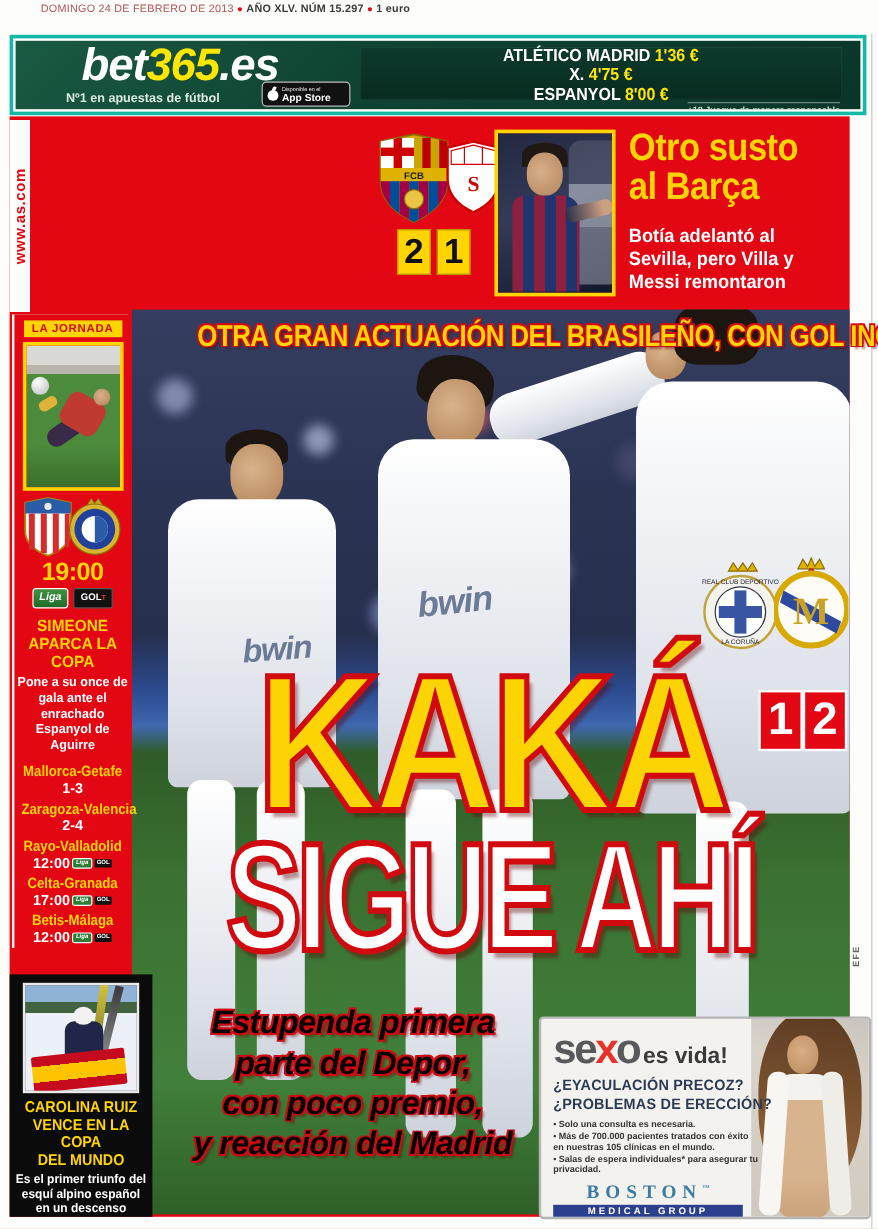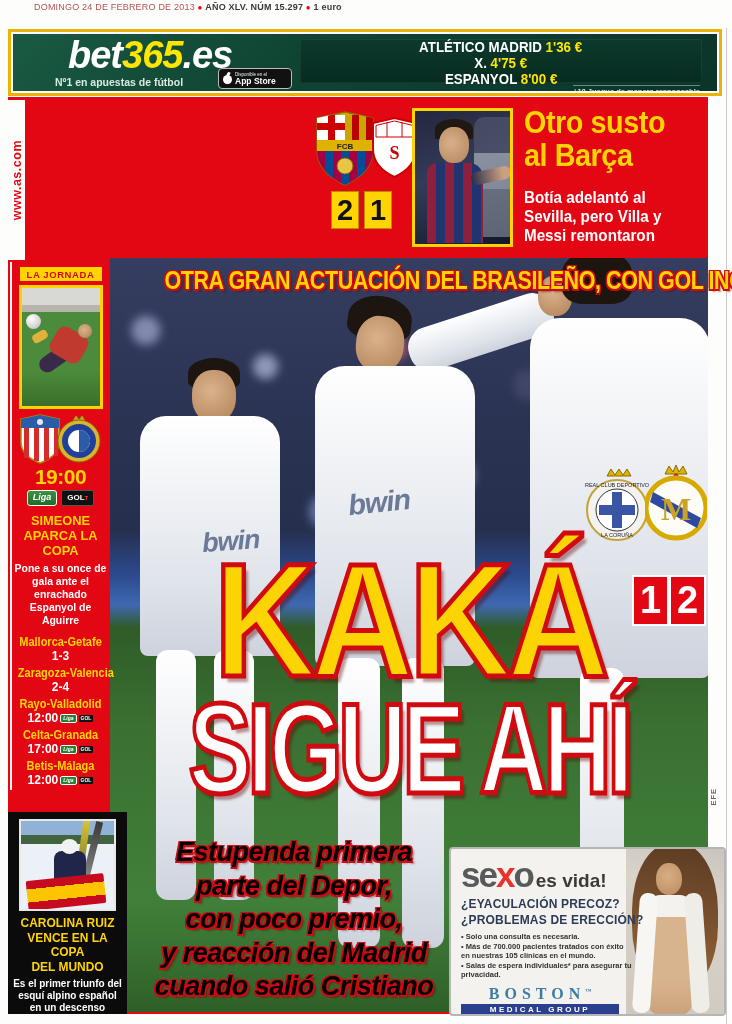--- a/index.html
+++ b/index.html
@@ -6,21 +6,21 @@
   body { background:#e9e9e9; font-family:"Liberation Sans", sans-serif; }
   .page { position:relative; width:732px; height:1024px; background:#fdfdfb; margin:0 auto; overflow:hidden; }
   .abs { position:absolute; }
 
   
   .dateline { left:34px; top:2px; font-size:9px; color:#b05353; letter-spacing:.2px; white-space:nowrap; }
   .dateline b { color:#3a3a3a; font-weight:bold; }
   .dateline .dot { color:#e30613; font-size:8px; }
 
   
-  .bet-box { left:8px; top:29px; width:714px; height:67px; background:#fff; border:3px solid #eab308; padding:2px; }
+  .bet-box { left:8px; top:29px; width:714px; height:67px; background:#fff; border:3px solid #14b8a6; padding:2px; }
   .bet-green { position:relative; width:100%; height:100%; background:linear-gradient(135deg,#1a5a43 0%,#0f4433 40%,#0a352a 100%); overflow:hidden; }
   .bet-brand { position:absolute; left:55px; top:0px; font-size:38px; font-weight:bold; letter-spacing:-1px; color:#fff; font-style:italic; }
   .bet-brand .y { color:#ffe600; }
   .bet-tag { position:absolute; left:42px; top:42px; font-size:10.5px; color:#d9ead f; color:#d9eadf; font-weight:bold; }
   .appstore { position:absolute; left:205px; top:34px; width:74px; height:21px; background:#111; border:1px solid #bbb; border-radius:4px; display:flex; align-items:center; padding:2px 4px; gap:3px; }
   .apple { width:9px; height:11px; position:relative; }
   .apple::before { content:""; position:absolute; left:0; top:2px; width:9px; height:9px; background:#fff; border-radius:50% 50% 46% 46%; }
   .apple::after { content:""; position:absolute; left:4px; top:-1px; width:3px; height:4px; background:#fff; border-radius:60% 0 60% 0; transform:rotate(20deg); }
   .appstore .t1 { font-size:4.5px; color:#eee; line-height:5px; }
   .appstore .t2 { font-size:8.5px; color:#fff; font-weight:bold; line-height:9px; }
@@ -304,21 +304,20 @@
   </div>
 
   <div class="abs hl1"><span>KAKÁ</span></div>
   <div class="abs hl2"><span>SIGUE AHÍ</span></div>
 
   <div class="abs caption">
     <div>Estupenda primera</div>
     <div>parte del Depor,</div>
     <div>con poco premio,</div>
     <div>y reacción del Madrid</div>
-    <div>cuando salió Cristiano</div>
   </div>
 
   <div class="abs efe"><span>EFE</span></div>
   <div class="abs edge-line"></div>
 
   <div class="abs sidebar">
     <div class="sb-tag">LA JORNADA</div>
     <div class="sb-photo">
       <div class="board-text"></div>
       <div class="ball"></div>

